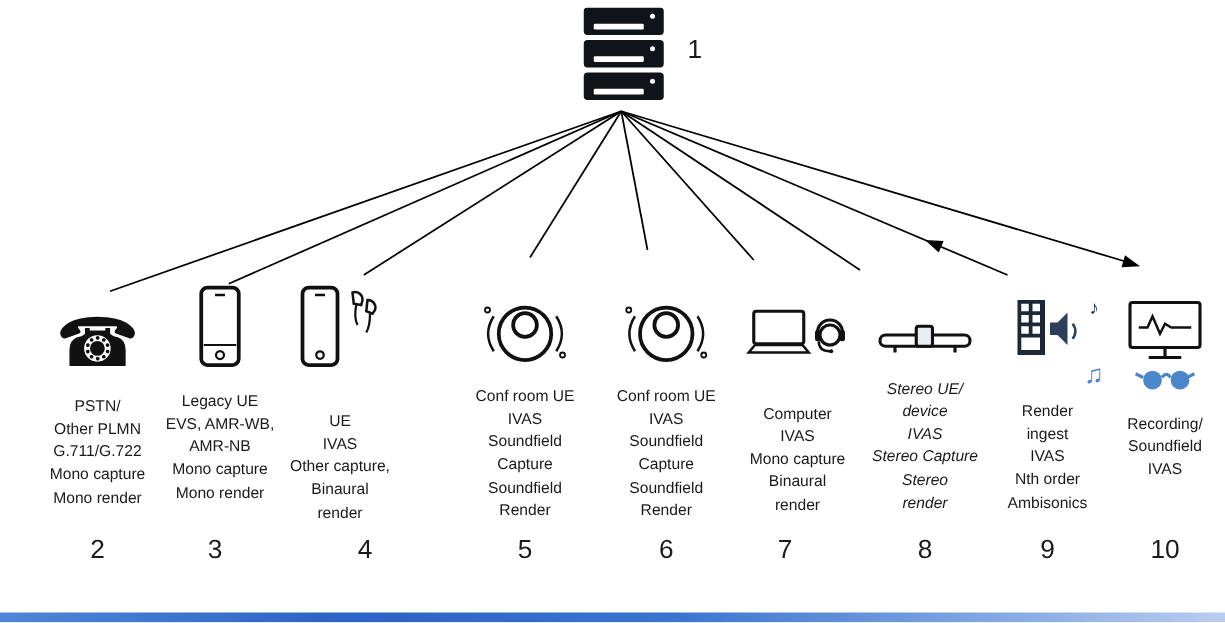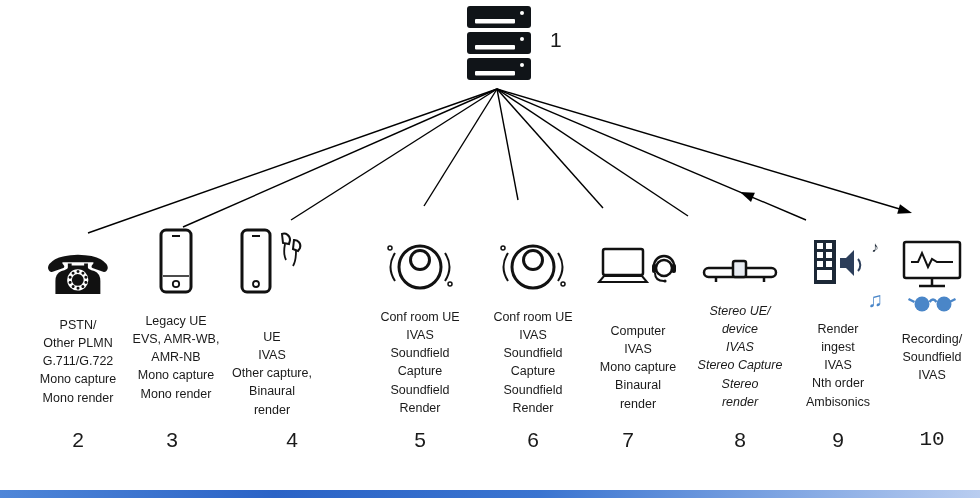--- a/index.html
+++ b/index.html
@@ -243,16 +243,16 @@
   </div>
 
   <div class="num" style="left:78px;">2</div>
   <div class="num" style="left:172px;">3</div>
   <div class="num" style="left:292px;">4</div>
   <div class="num" style="left:420px;">5</div>
   <div class="num" style="left:533px;">6</div>
   <div class="num" style="left:628px;">7</div>
   <div class="num" style="left:740px;">8</div>
   <div class="num" style="left:838px;">9</div>
-  <div class="num" style="left:932px;font-family:Liberation Mono, monospace;">10</div>
+  <div class="num" style="left:932px;">10</div>
 
   <div class="bottom-bar"></div>
 </div>
 
 </body></html>

